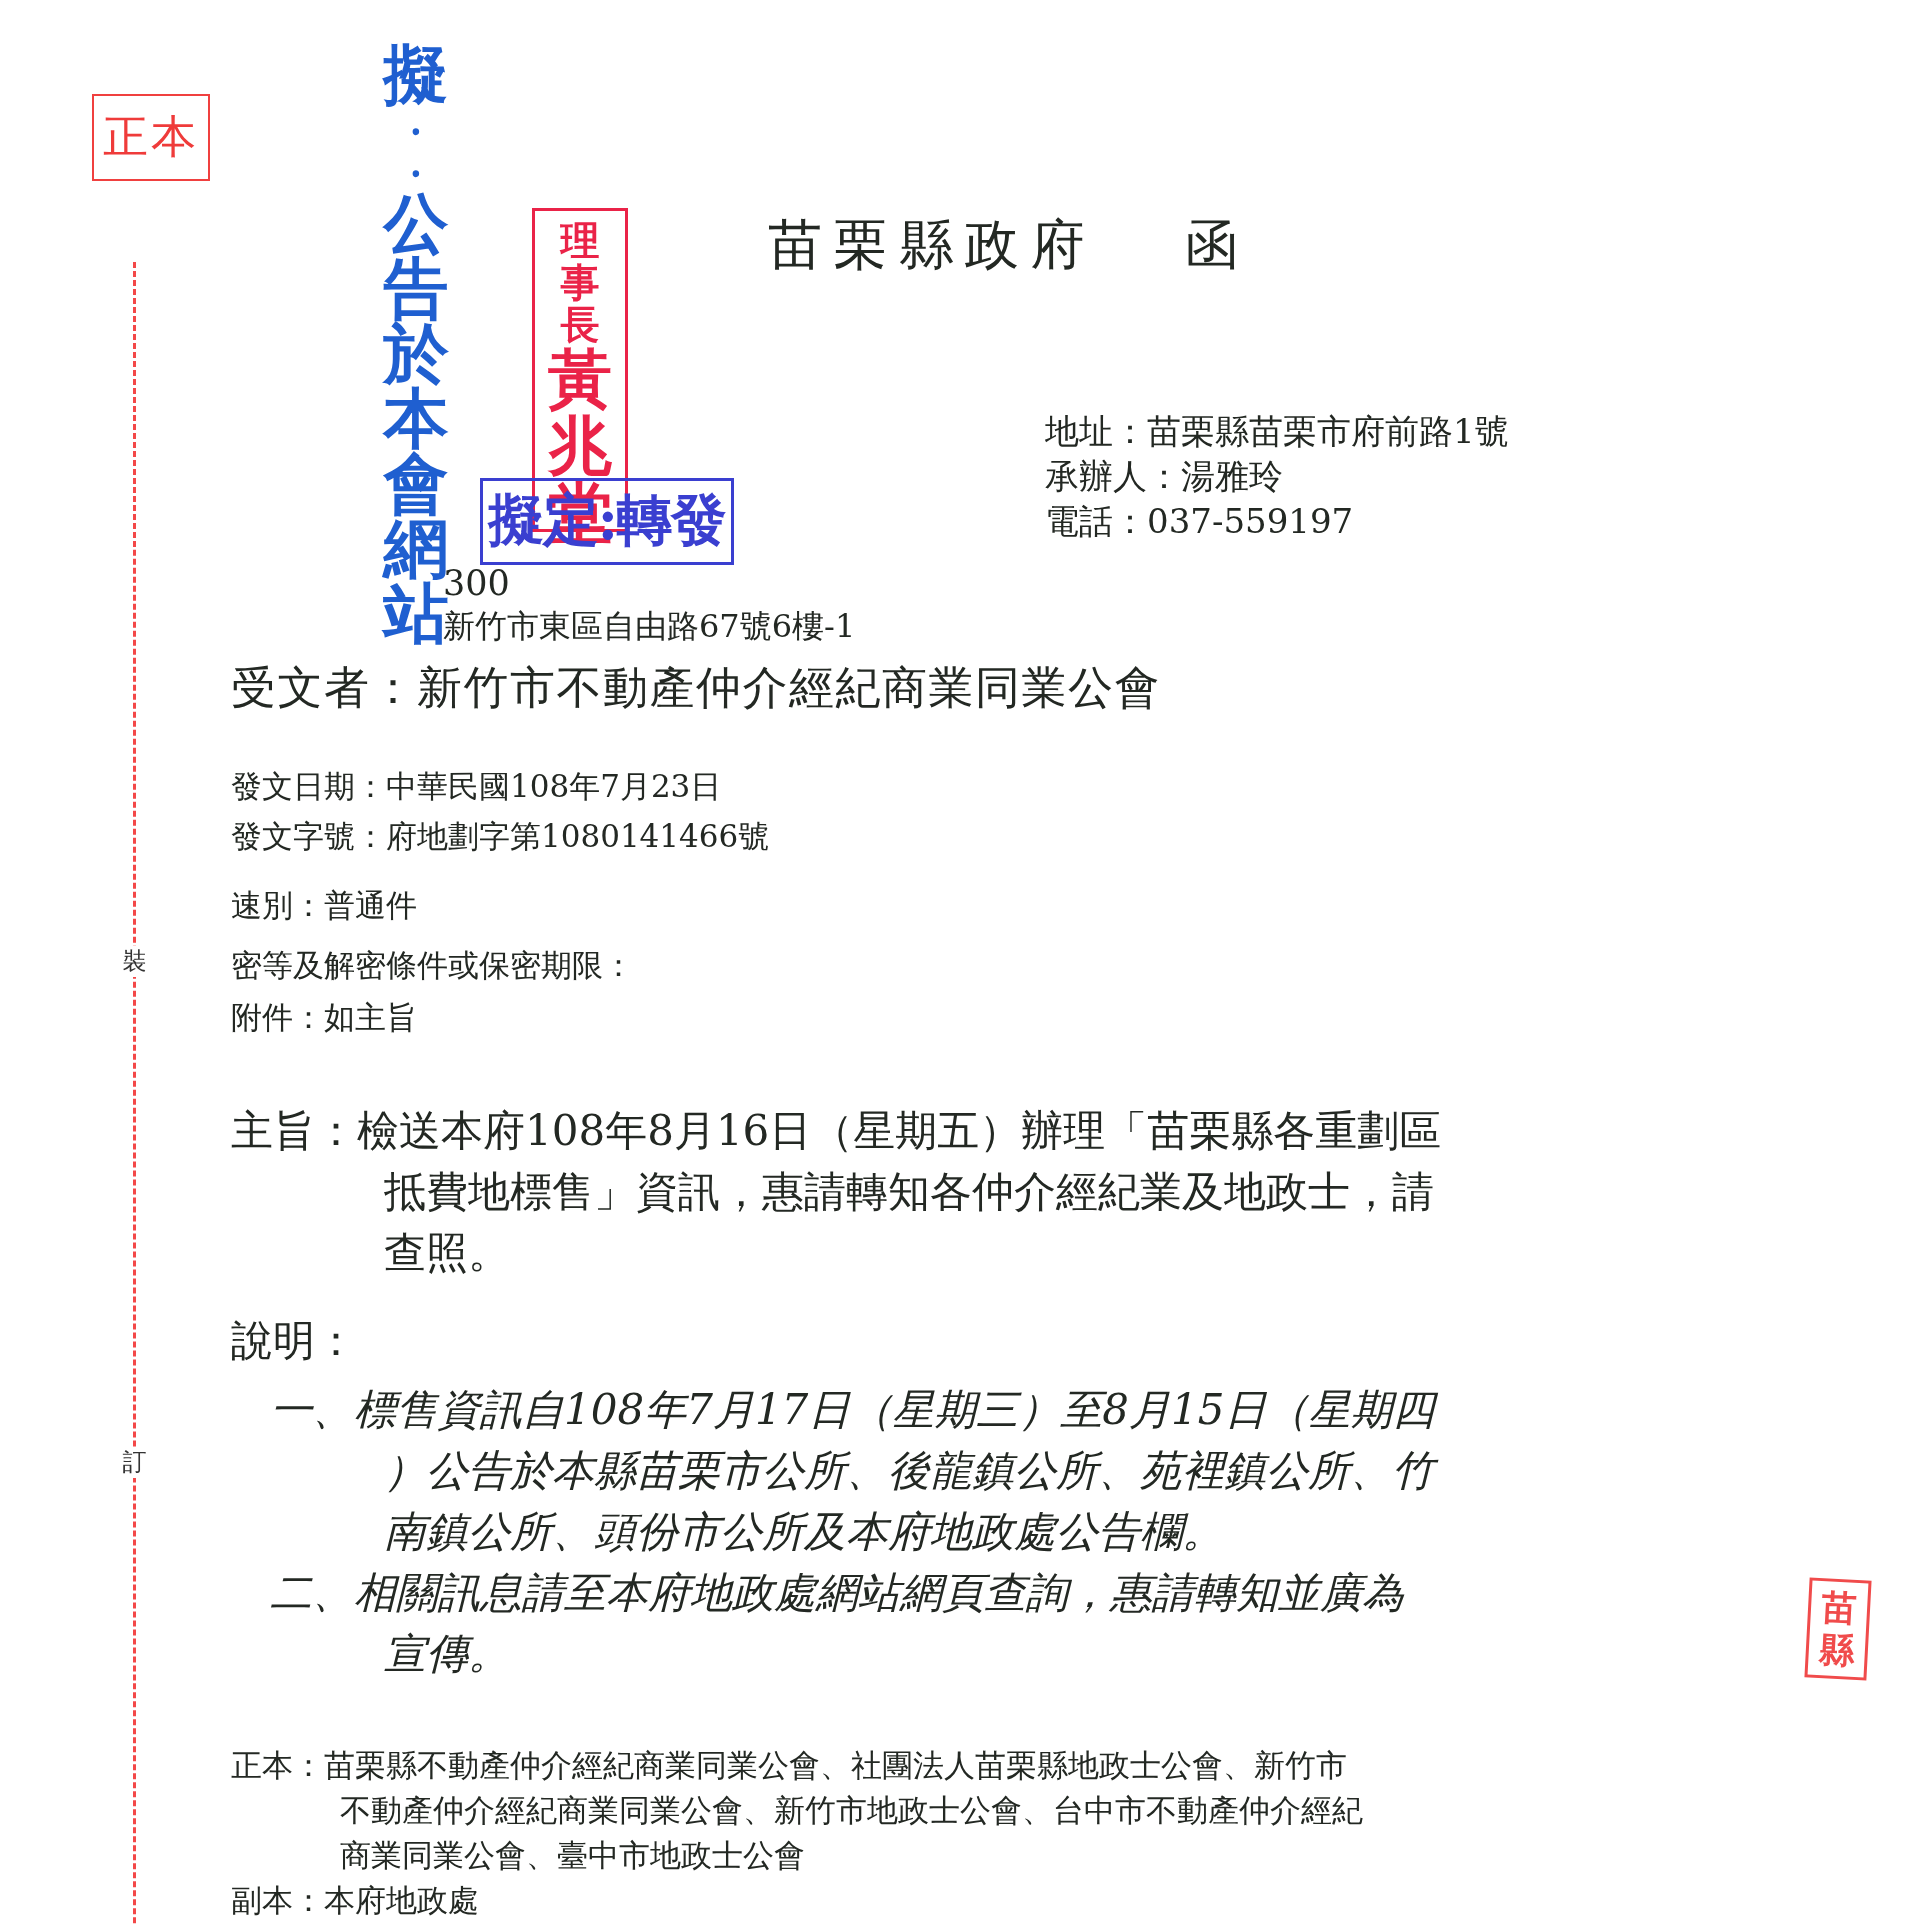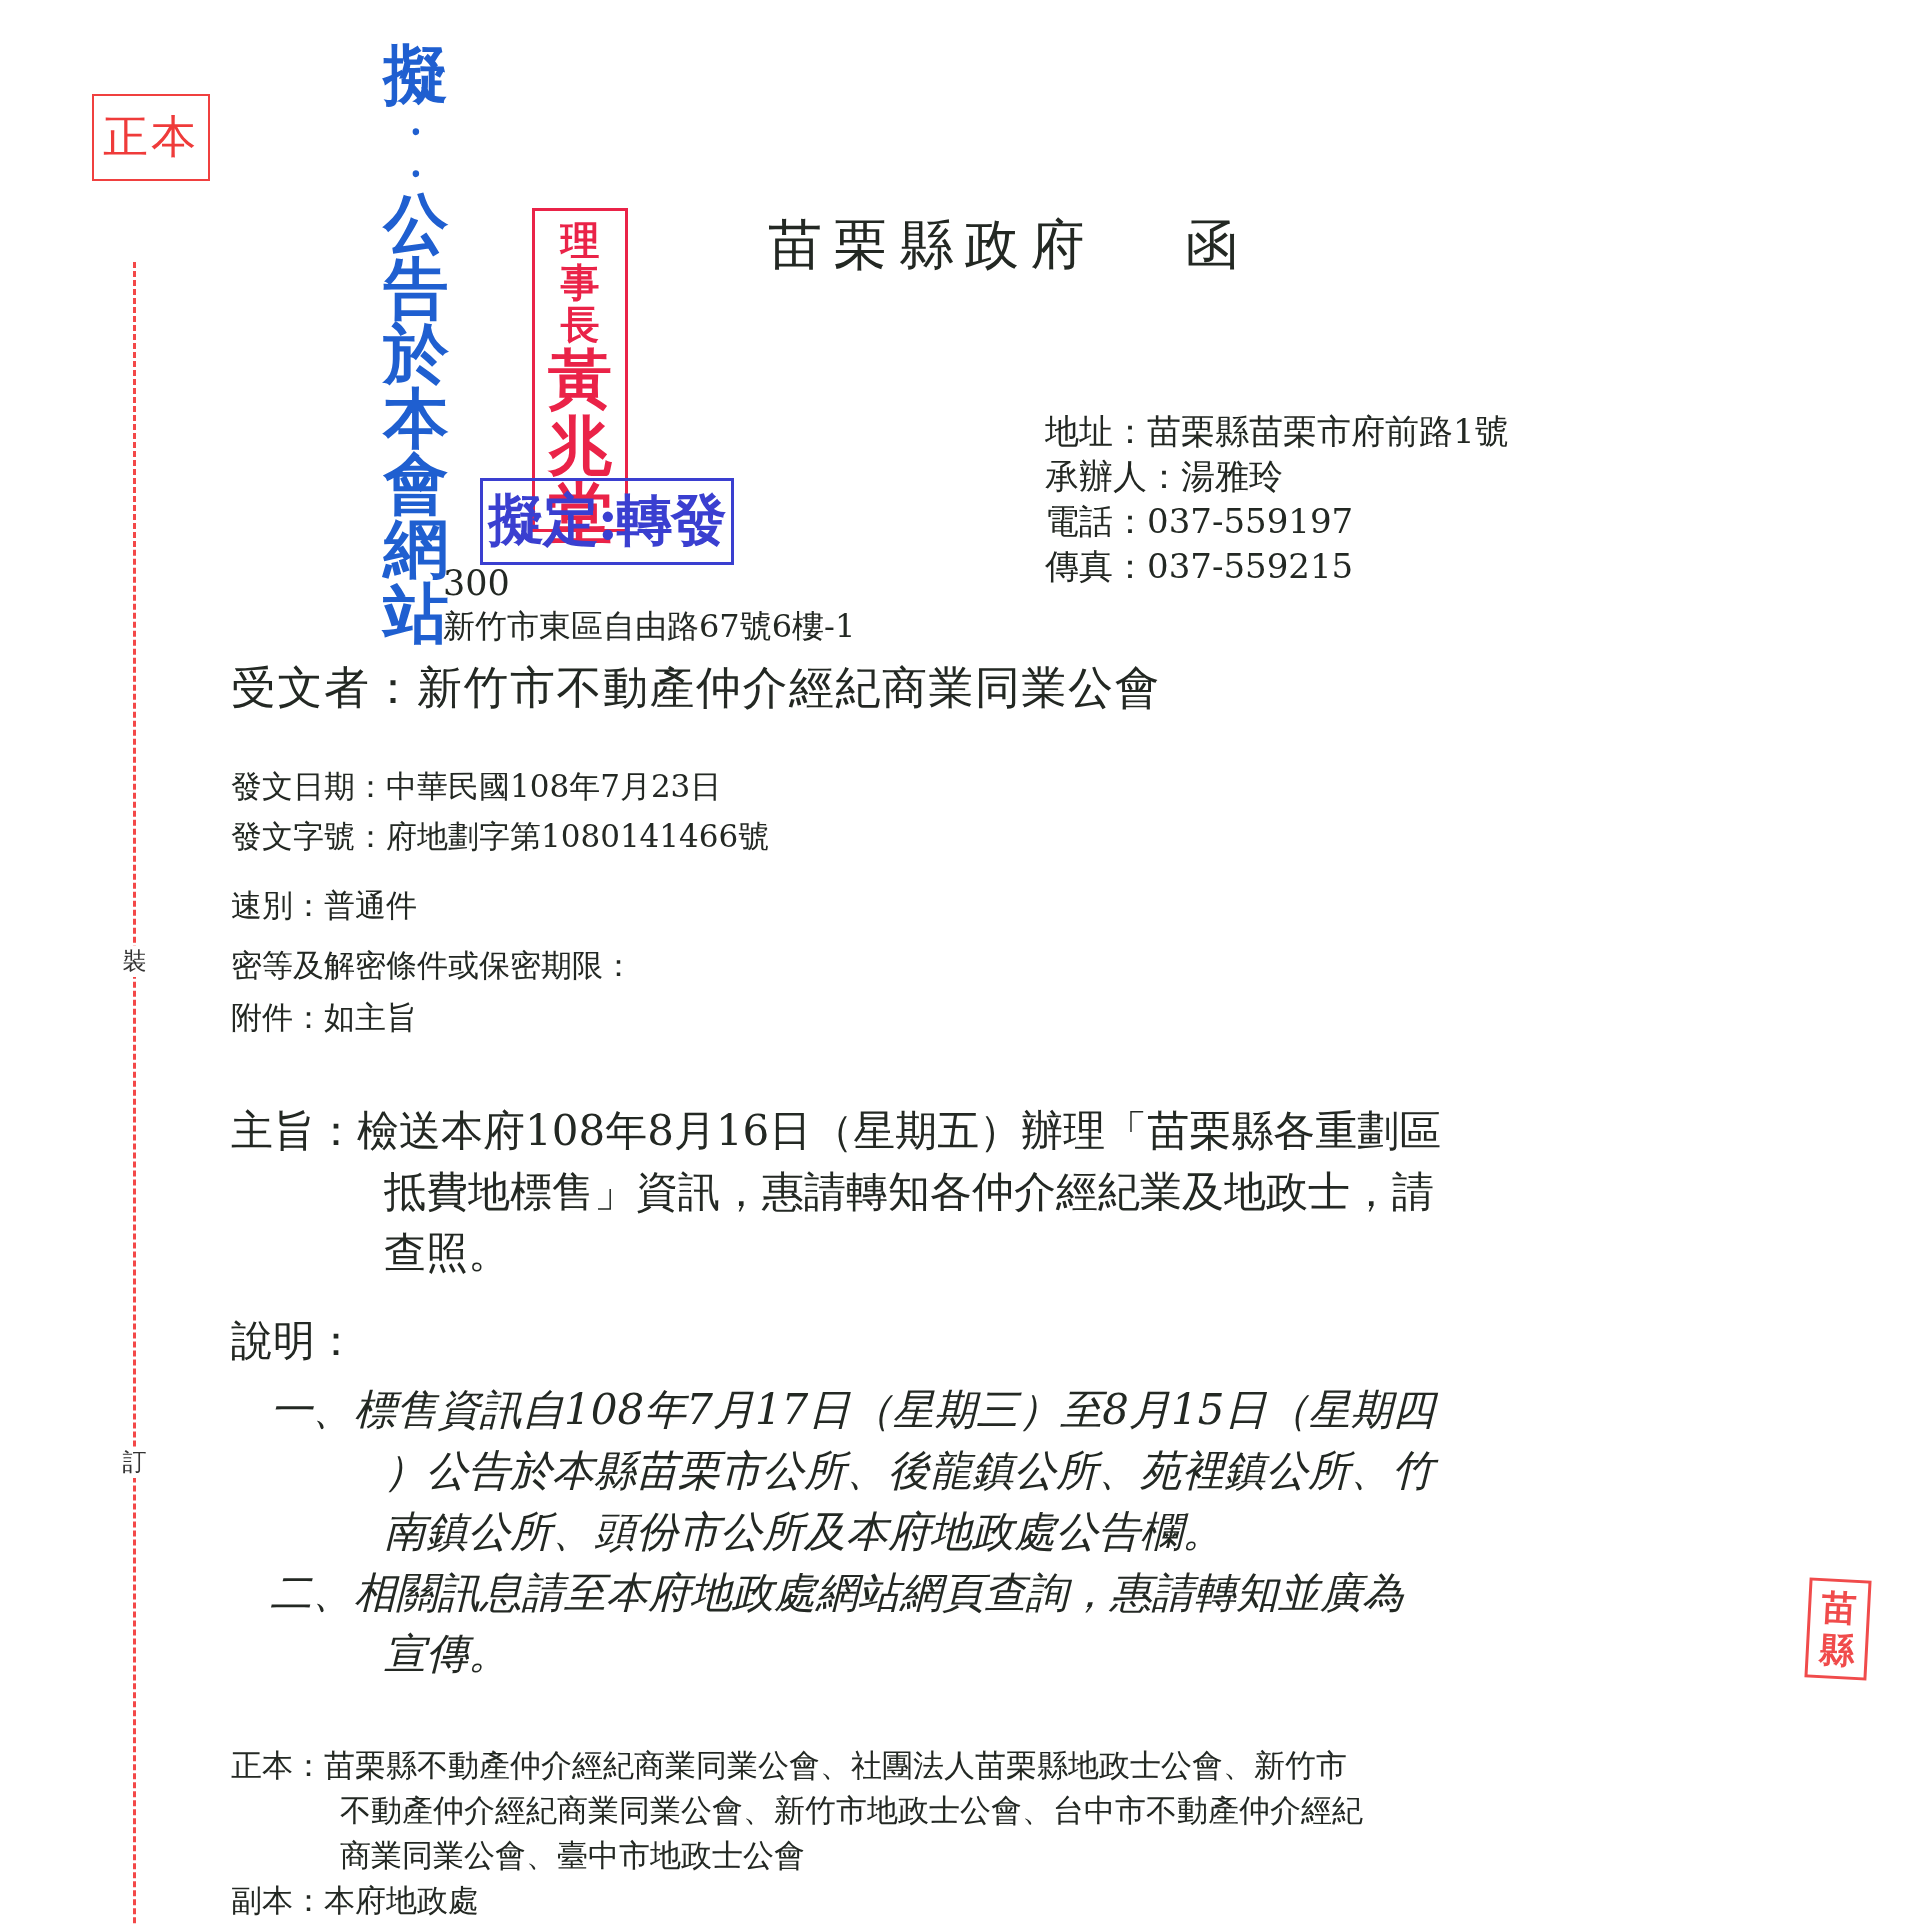--- a/index.html
+++ b/index.html
@@ -92,21 +92,20 @@
 <div class="abs box-stamp">擬定:轉發</div>
 
 <div class="abs title ink">
   <span>苗栗縣政府</span><span class="gap"></span><span>函</span>
 </div>
 
 <div class="abs contact ink">
   <div>地址：苗栗縣苗栗市府前路1號</div>
   <div>承辦人：湯雅玲</div>
   <div>電話：037-559197</div>
-  <div>傳真：037-559215</div>
 </div>
 
 <div class="abs zip ink">300</div>
 <div class="abs to-addr ink">新竹市東區自由路67號6樓-1</div>
 
 <div class="abs recipient ink">受文者：新竹市不動產仲介經紀商業同業公會</div>
 
 <div class="abs meta ink" style="top:767px">發文日期：中華民國108年7月23日</div>
 <div class="abs meta ink" style="top:817px">發文字號：府地劃字第1080141466號</div>
 <div class="abs meta ink" style="top:886px">速別：普通件</div>

